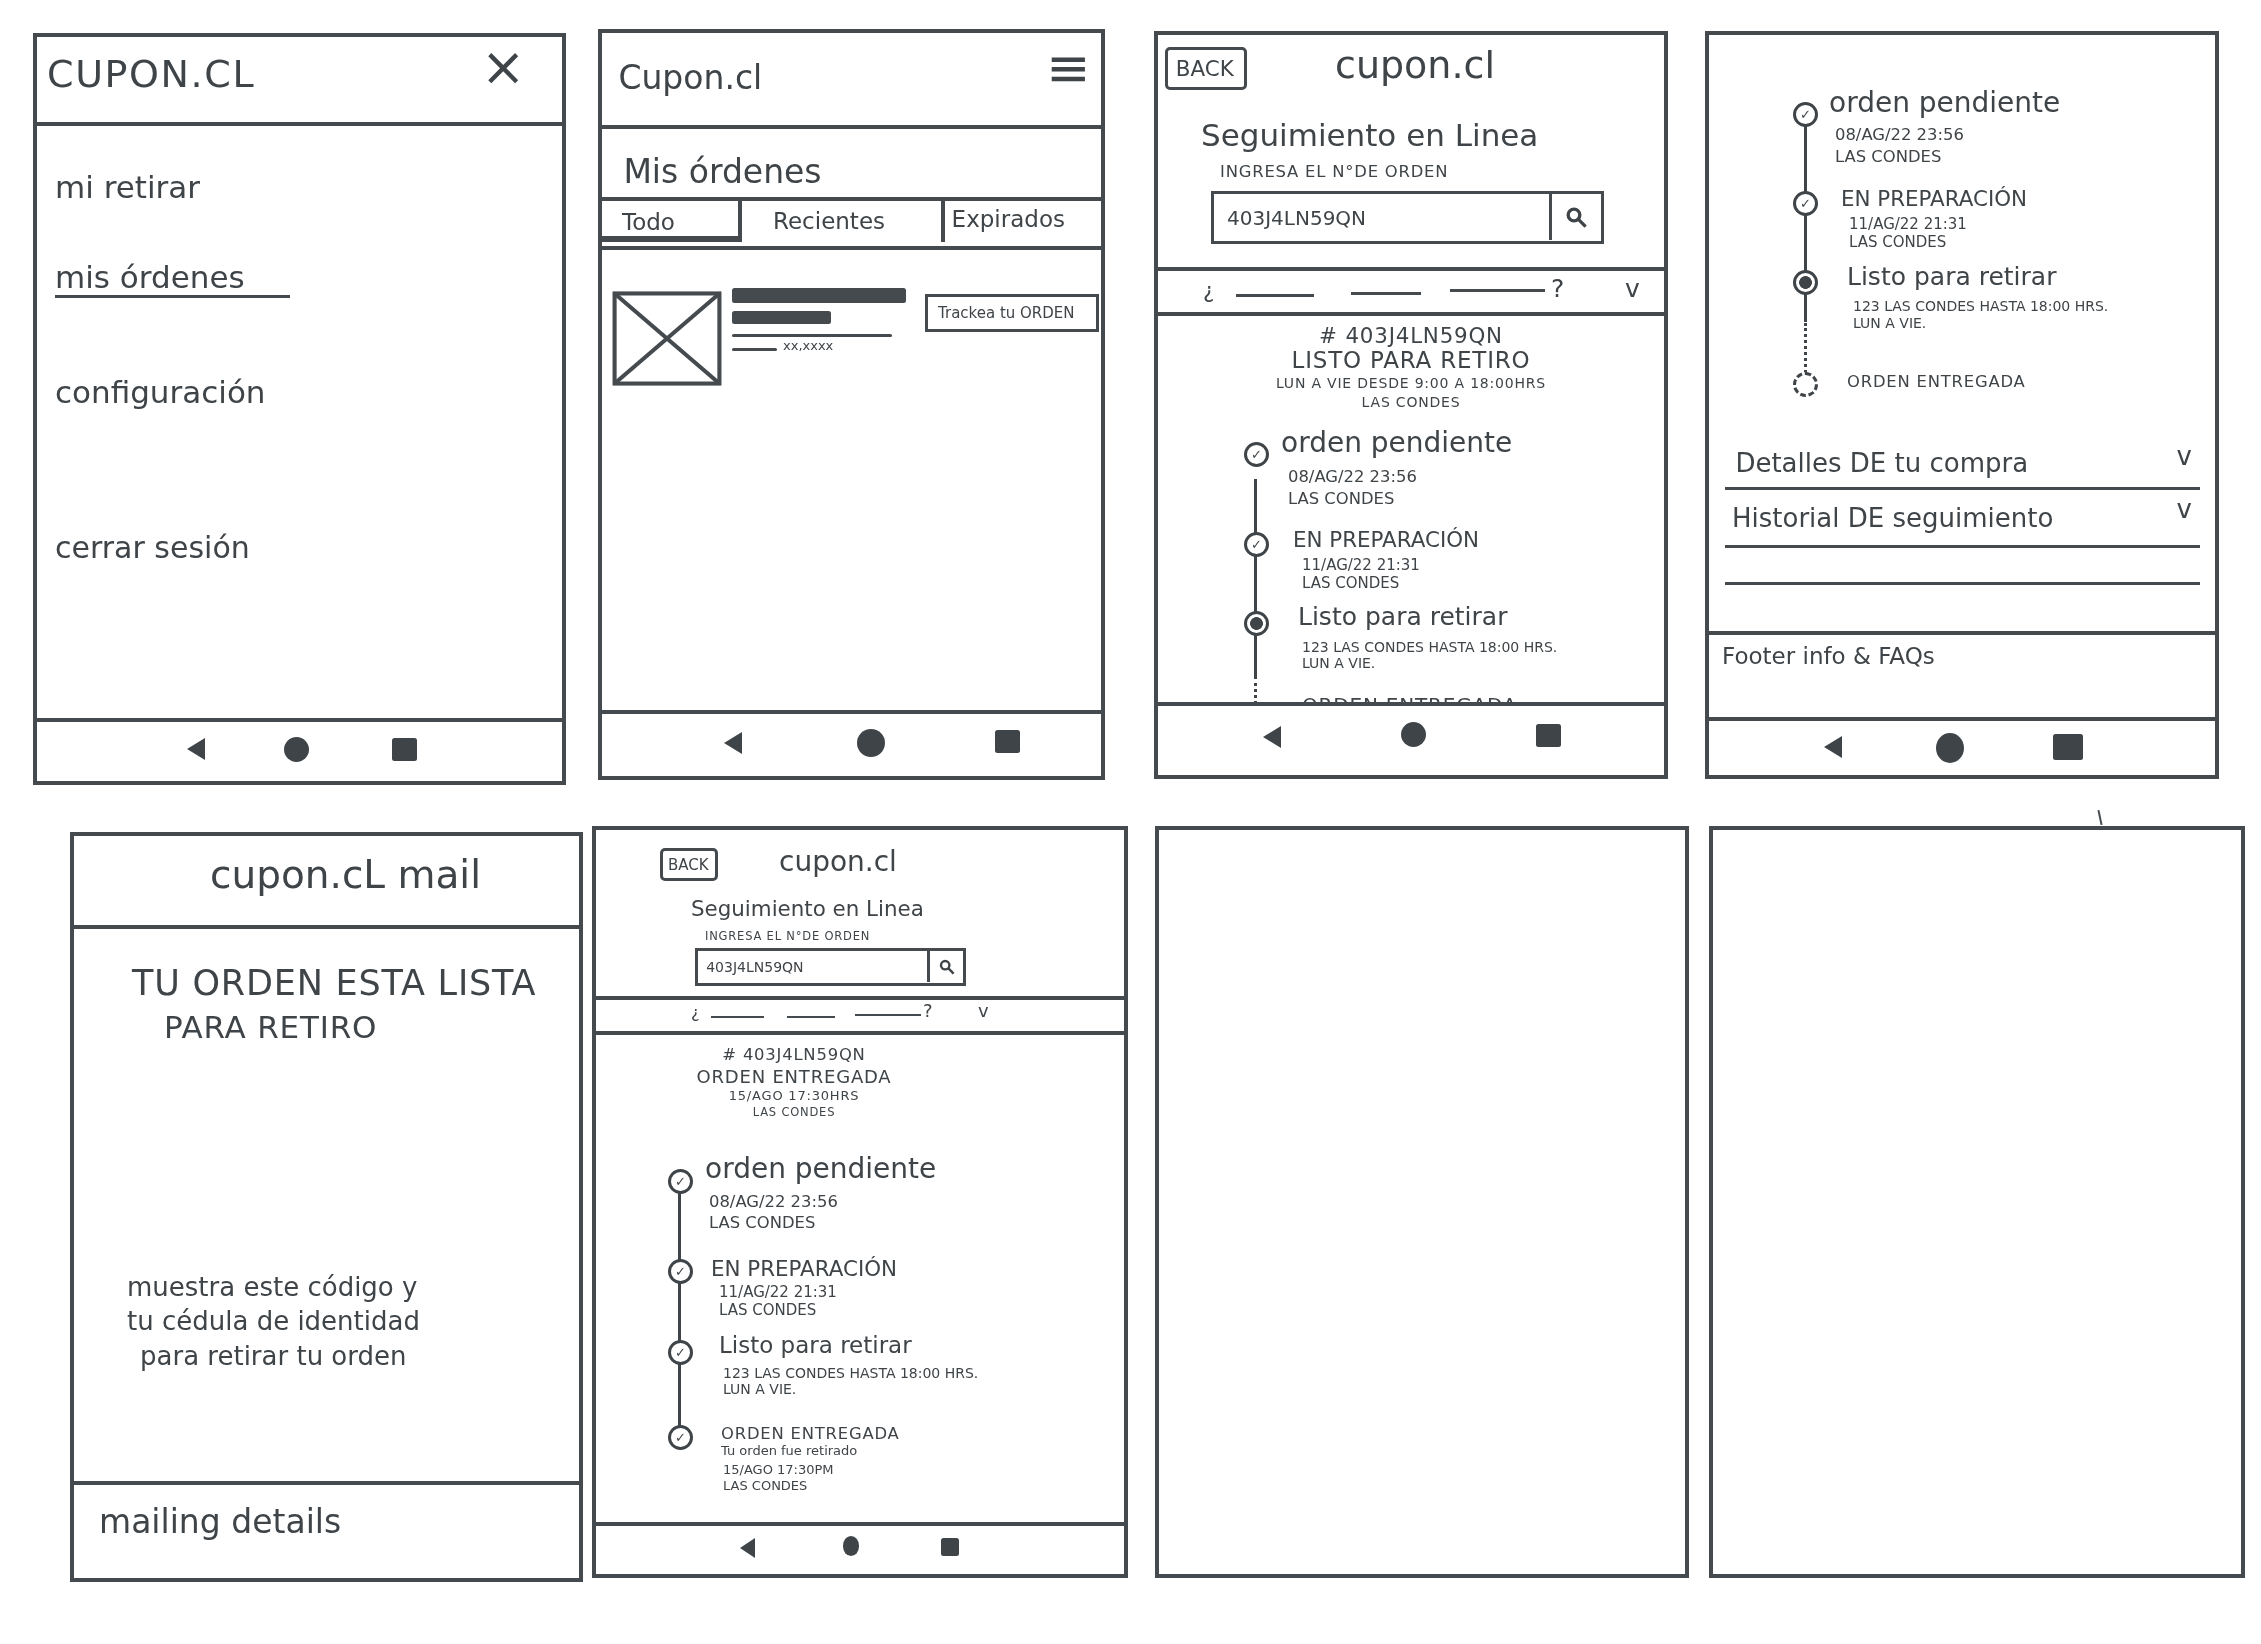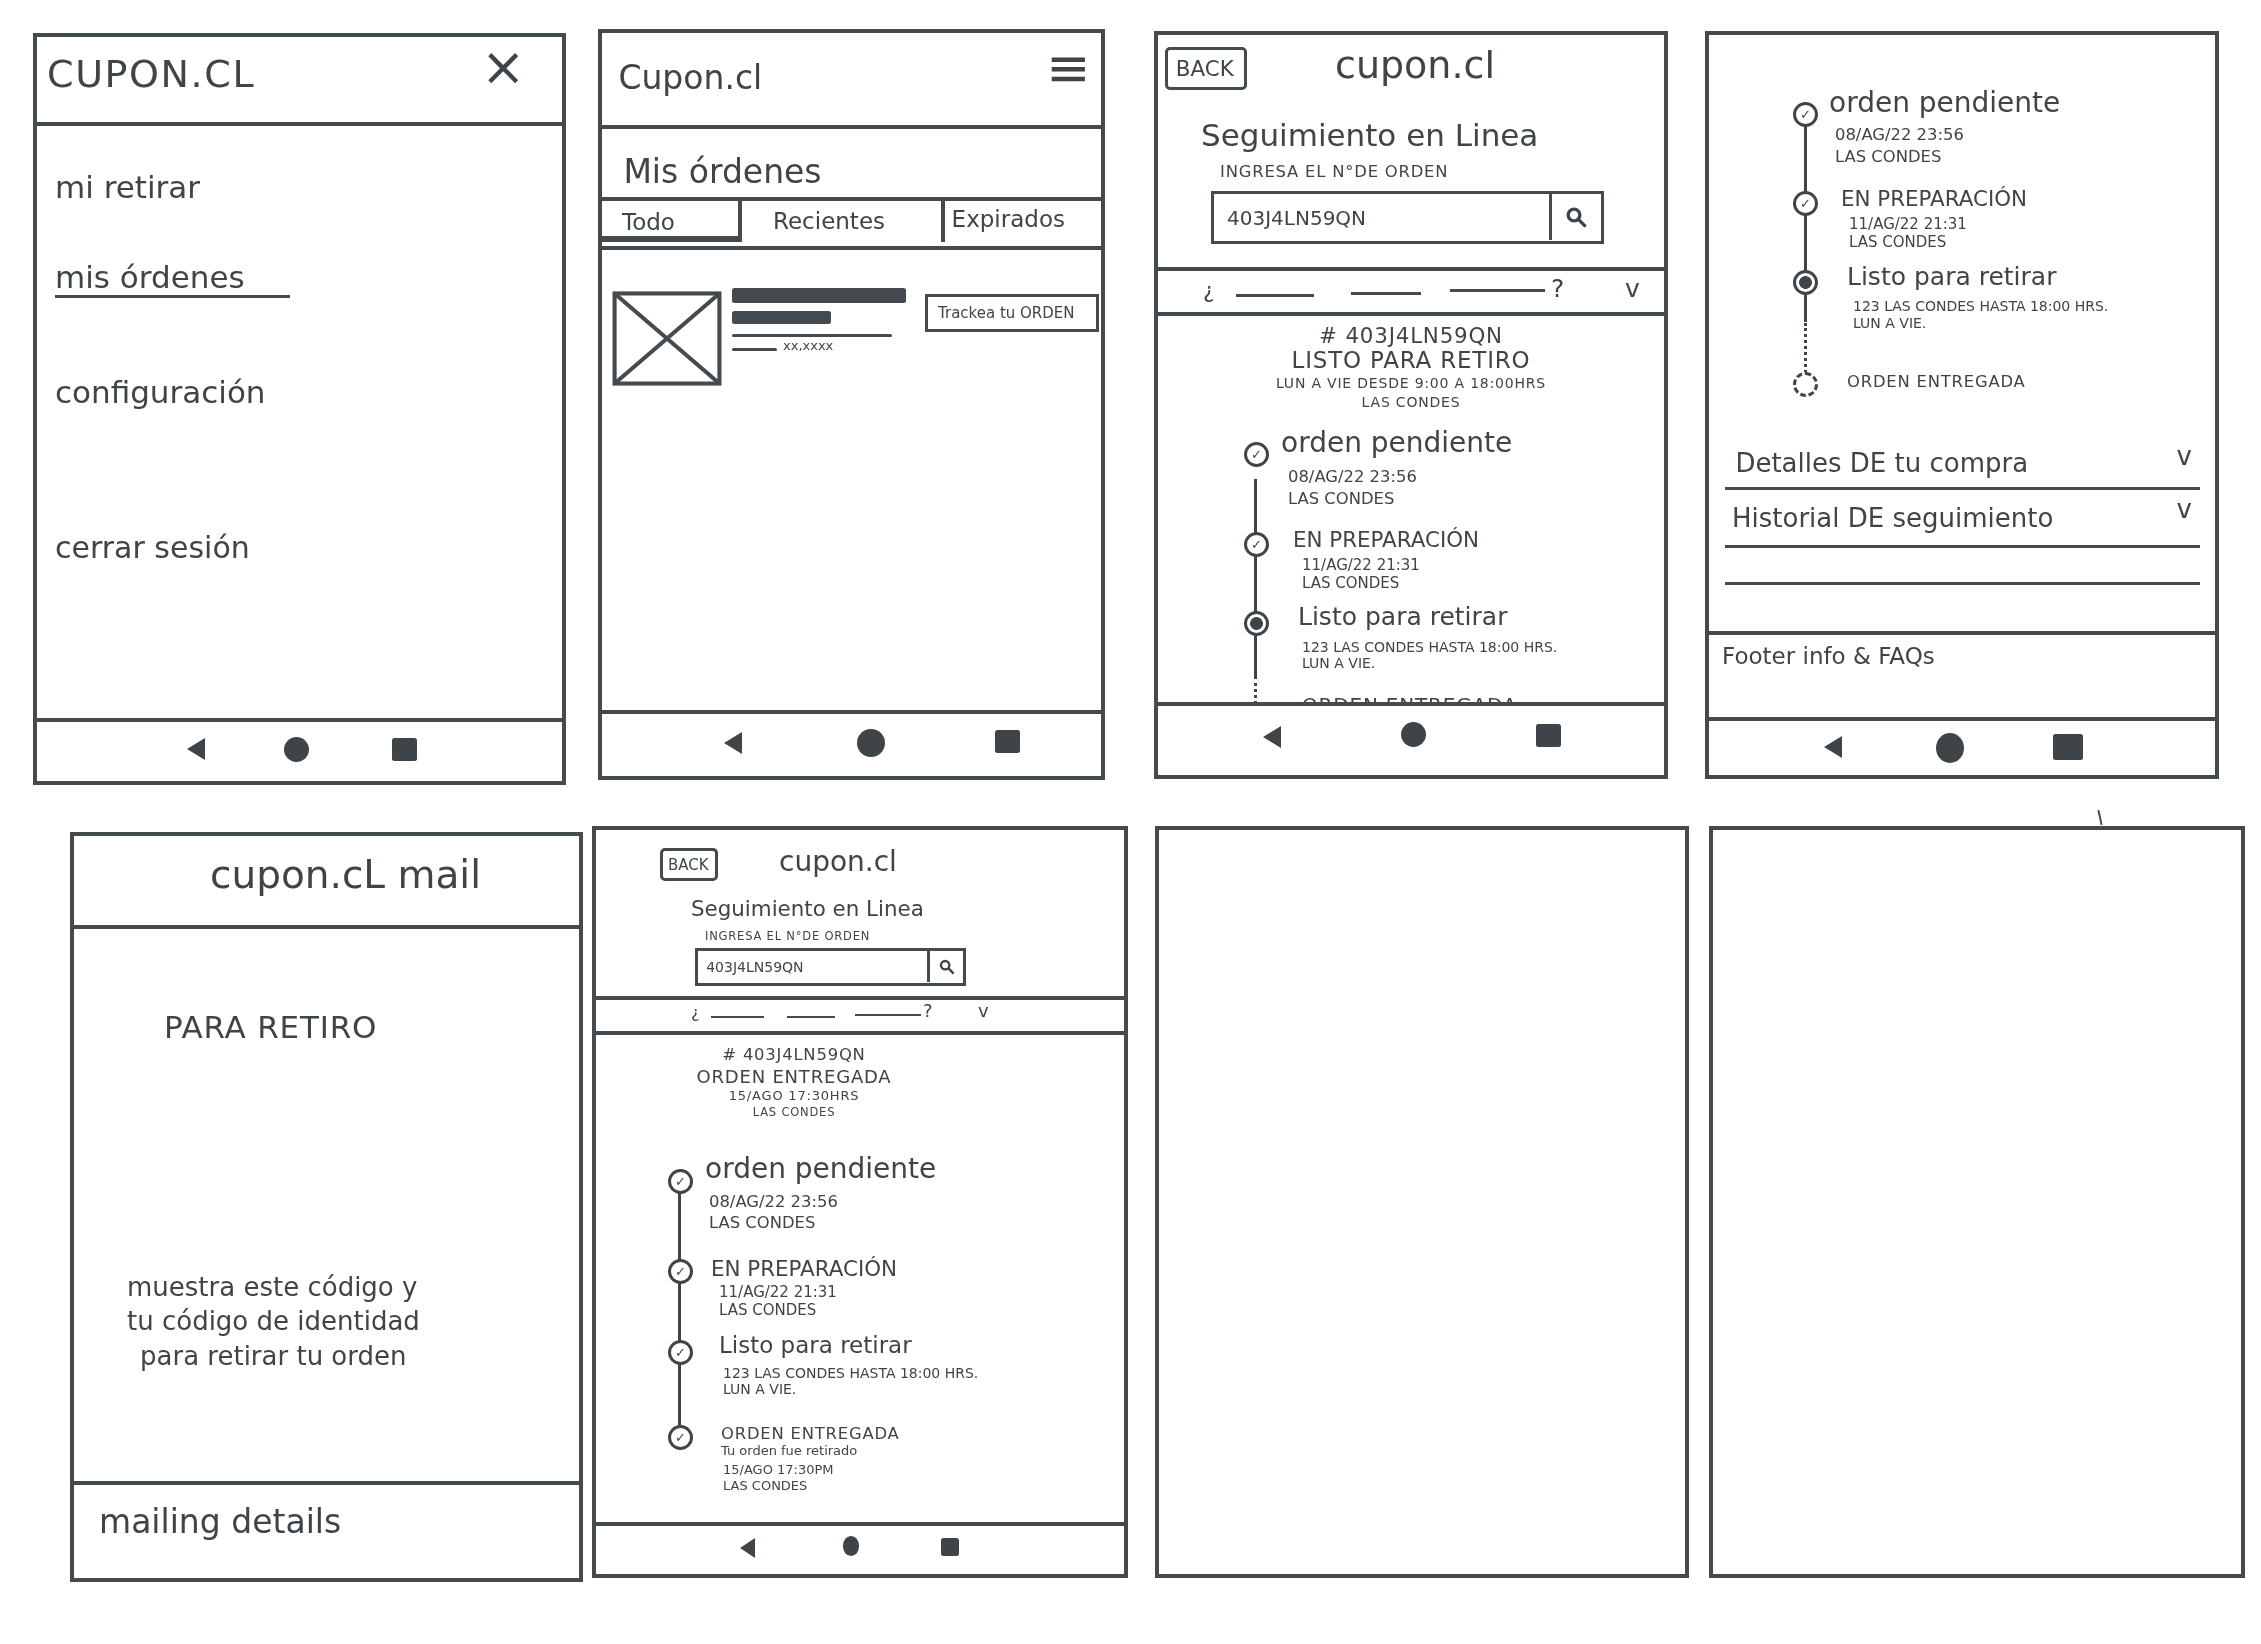--- a/index.html
+++ b/index.html
@@ -184,25 +184,26 @@
     <div class="nav-ico tri" style="left:115px;top:15px;"></div>
     <div class="nav-ico dot" style="left:227px;top:11.5px;width:28px;height:30px;"></div>
     <div class="nav-ico sq" style="left:344px;top:13px;width:30px;height:26px;"></div>
   </div>
 </div>
 
 <div class="frame" style="left:35px;top:832px;width:513px;height:750px;margin-left:35px;">
   <div class="abs hand" style="left:136px;top:16.4px;font-size:39px;">cupon.cL mail</div>
   <div class="hline" style="top:89px;"></div>
 
+  <div class="abs hand caps" style="left:58px;top:127px;font-size:35px;">TU ORDEN ESTA LISTA</div>
   <div class="abs hand caps" style="left:90px;top:173px;font-size:31px;">PARA RETIRO</div>
 
 
   <div class="abs hand" style="left:53px;top:436px;font-size:26px;">muestra este código y</div>
-  <div class="abs hand" style="left:53px;top:470px;font-size:26px;">tu código de identidad</div>
+  <div class="abs hand" style="left:53px;top:470px;font-size:26px;">tu cédula de identidad</div>
   <div class="abs hand" style="left:66px;top:505px;font-size:26px;">para retirar tu orden</div>
 
   <div class="hline" style="top:645px;"></div>
   <div class="abs hand" style="left:25px;top:666px;font-size:33px;">mailing details</div>
 </div>
 
 <div class="frame" style="left:592px;top:826px;width:536px;height:752px;">
   <div class="abs hand boxed" style="left:64px;top:18px;width:58px;height:33px;font-size:15px;padding:5px 0 0 5px;">
     <span>BACK</span>
   </div>

